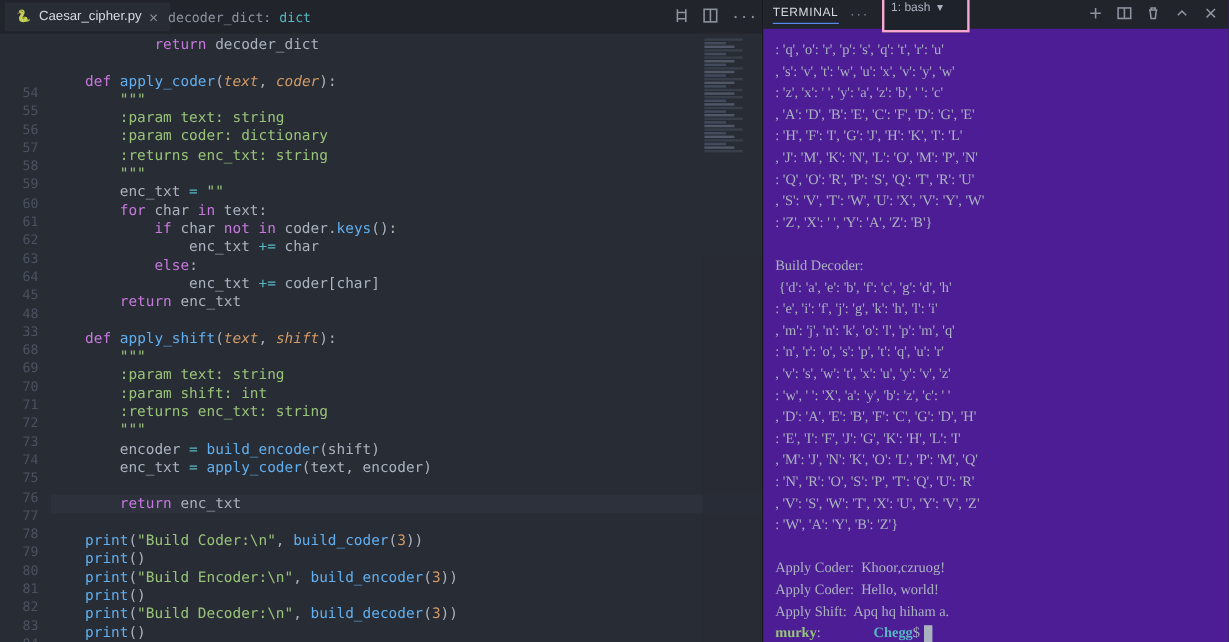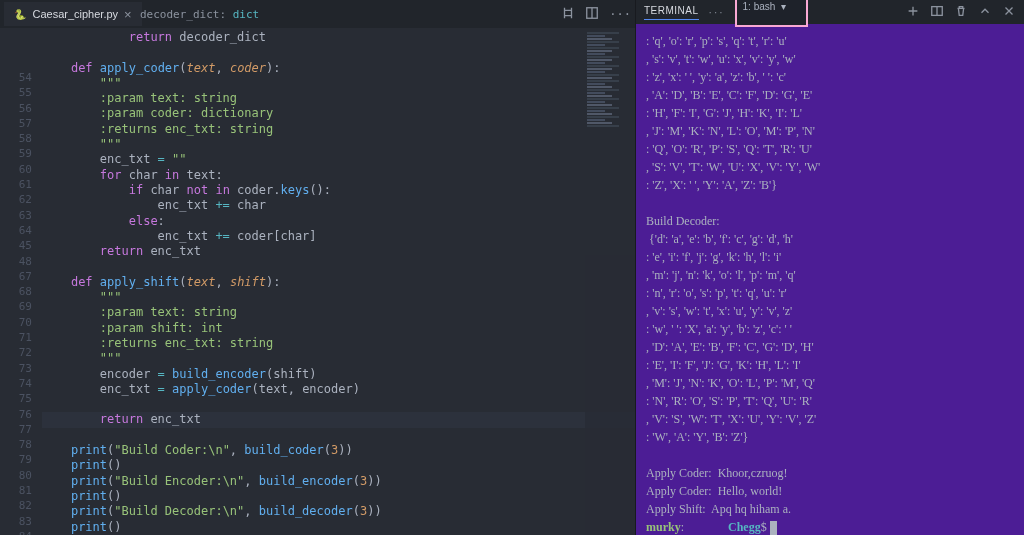--- a/index.html
+++ b/index.html
@@ -195,21 +195,21 @@
         <div>57</div>
         <div>58</div>
         <div>59</div>
         <div>60</div>
         <div>61</div>
         <div>62</div>
         <div>63</div>
         <div>64</div>
         <div>45</div>
         <div>48</div>
-        <div>67</div>
+        <div>33</div>
         <div>68</div>
         <div>69</div>
         <div>70</div>
         <div>71</div>
         <div>72</div>
         <div>73</div>
         <div>74</div>
         <div>75</div>
         <div>76</div>
         <div>77</div>

